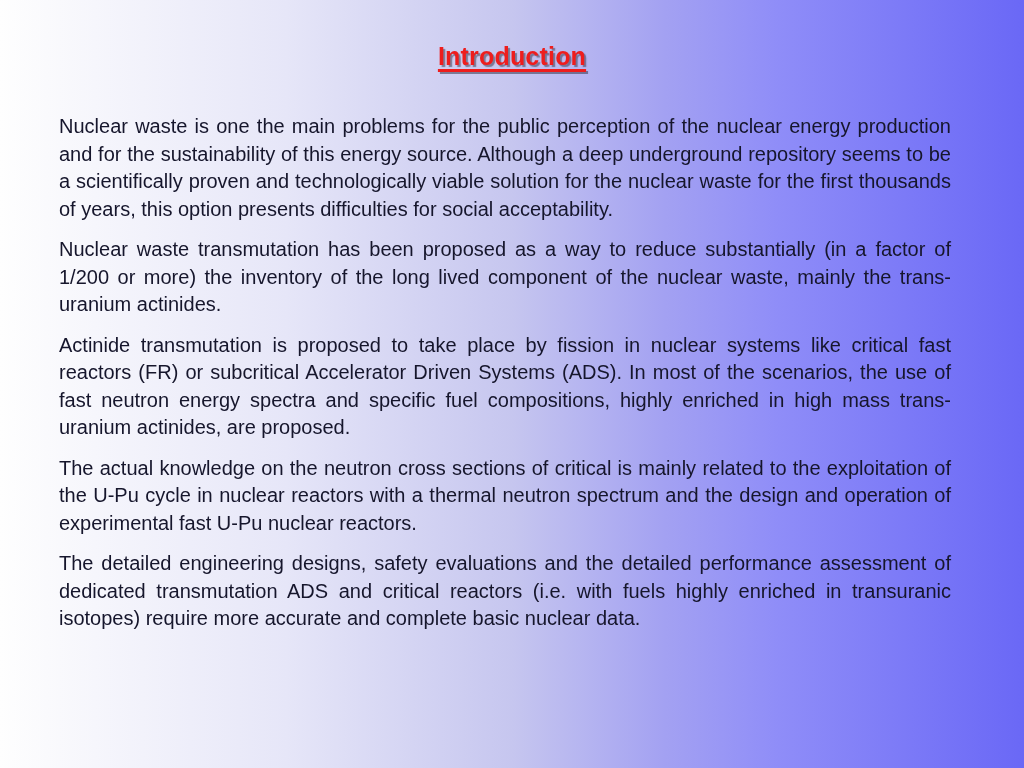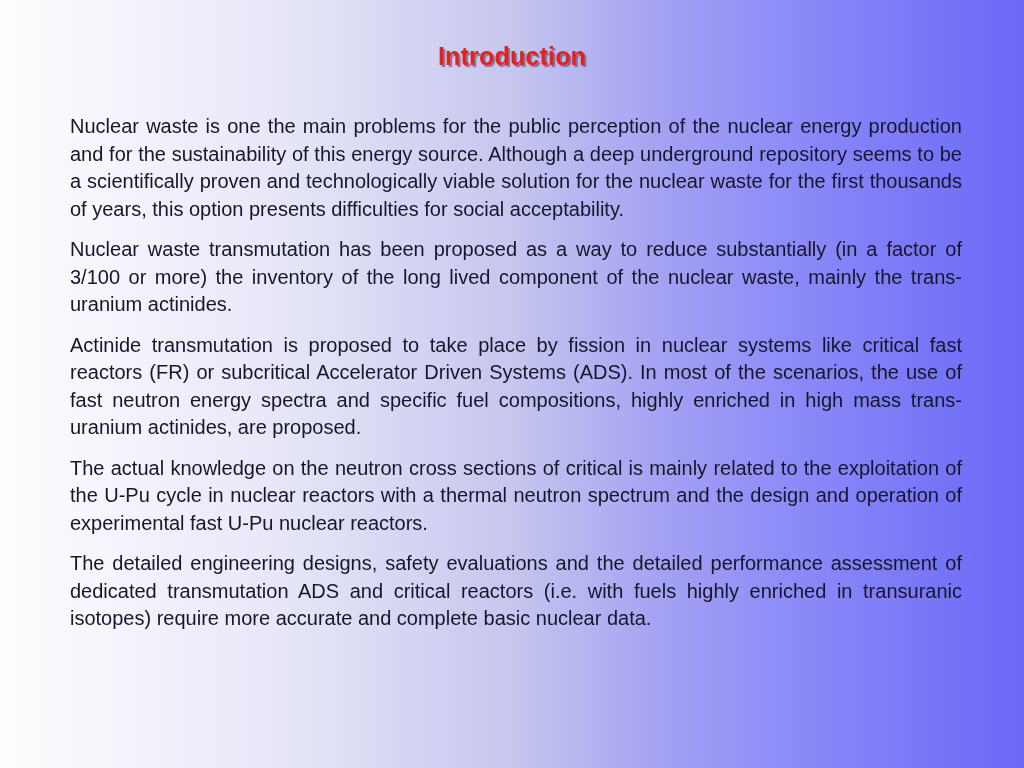--- a/index.html
+++ b/index.html
@@ -20,46 +20,47 @@
       #6a68f6 100%);
     font-family: "Liberation Sans", sans-serif;
   }
   .slide-title {
     margin: 0;
     padding-top: 42px;
     text-align: center;
     font-size: 25px;
     font-weight: bold;
     color: #ee1d1d;
+    text-decoration: underline;
     text-decoration-thickness: 2.5px;
     text-underline-offset: 4px;
     text-shadow: 2px 2px 1px rgba(55,55,75,0.55);
     letter-spacing: 0.2px;
   }
   .body-text {
     position: absolute;
     top: 113px;
-    left: 70px;
+    left: 59px;
     width: 892px;
   }
   .body-text p {
     margin: 0 0 13px 0;
     font-size: 20px;
     line-height: 27.5px;
     color: #16162c;
     text-align: justify;
     text-justify: inter-word;
   }
 </style>
 </head>
 <body>
 
 <div class="slide">
   <h1 class="slide-title">Introduction</h1>
 
   <div class="body-text">
     <p>Nuclear waste is one the main problems for the public perception of the nuclear energy production and for the sustainability of this energy source. Although a deep underground repository seems to be a scientifically proven and technologically viable solution for the nuclear waste for the first thousands of years, this option presents difficulties for social acceptability.</p>
-    <p>Nuclear waste transmutation has been proposed as a way to reduce substantially (in a factor of 3/100 or more) the inventory of the long lived component of the nuclear waste, mainly the trans-uranium actinides.</p>
+    <p>Nuclear waste transmutation has been proposed as a way to reduce substantially (in a factor of 1/200 or more) the inventory of the long lived component of the nuclear waste, mainly the trans-uranium actinides.</p>
     <p>Actinide transmutation is proposed to take place by fission in nuclear systems like critical fast reactors (FR) or subcritical Accelerator Driven Systems (ADS). In most of the scenarios, the use of fast neutron energy spectra and specific fuel compositions, highly enriched in high mass trans-uranium actinides, are proposed.</p>
     <p>The actual knowledge on the neutron cross sections of critical is mainly related to the exploitation of the U-Pu cycle in nuclear reactors with a thermal neutron spectrum and the design and operation of experimental fast U-Pu nuclear reactors.</p>
     <p>The detailed engineering designs, safety evaluations and the detailed performance assessment of dedicated transmutation ADS and critical reactors (i.e. with fuels highly enriched in transuranic isotopes) require more accurate and complete basic nuclear data.</p>
   </div>
 </div>
 
 </body></html>

